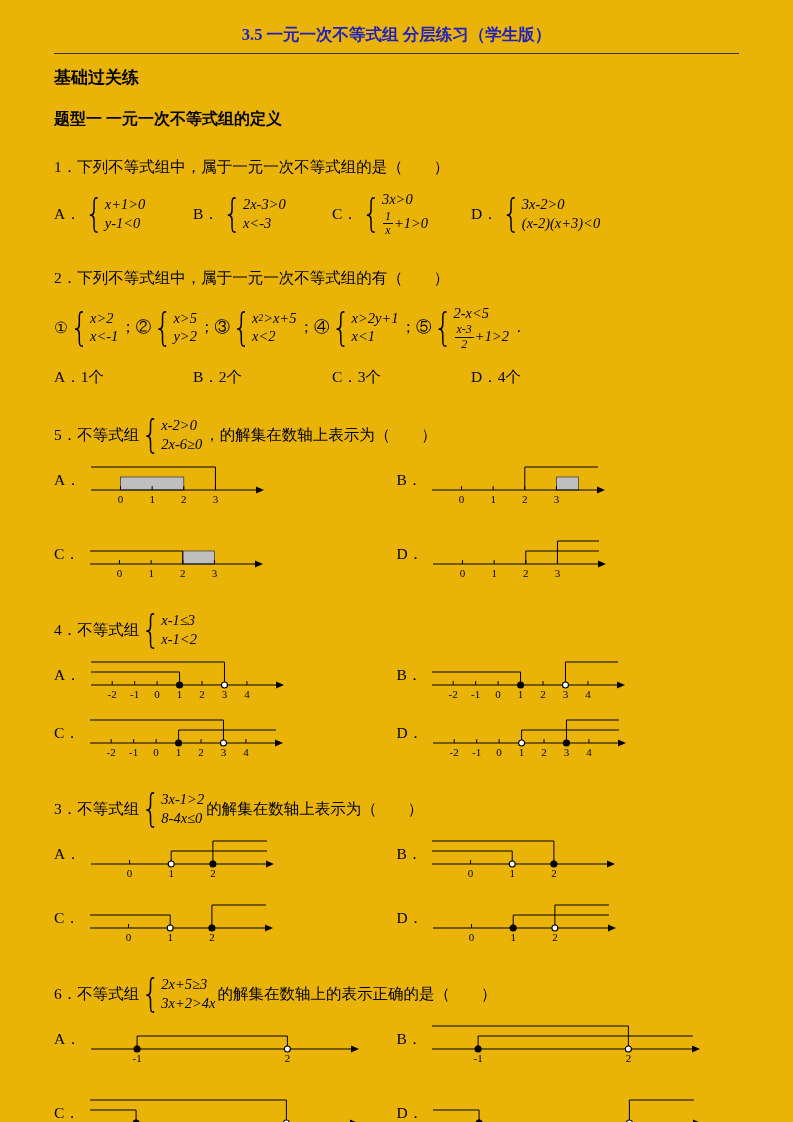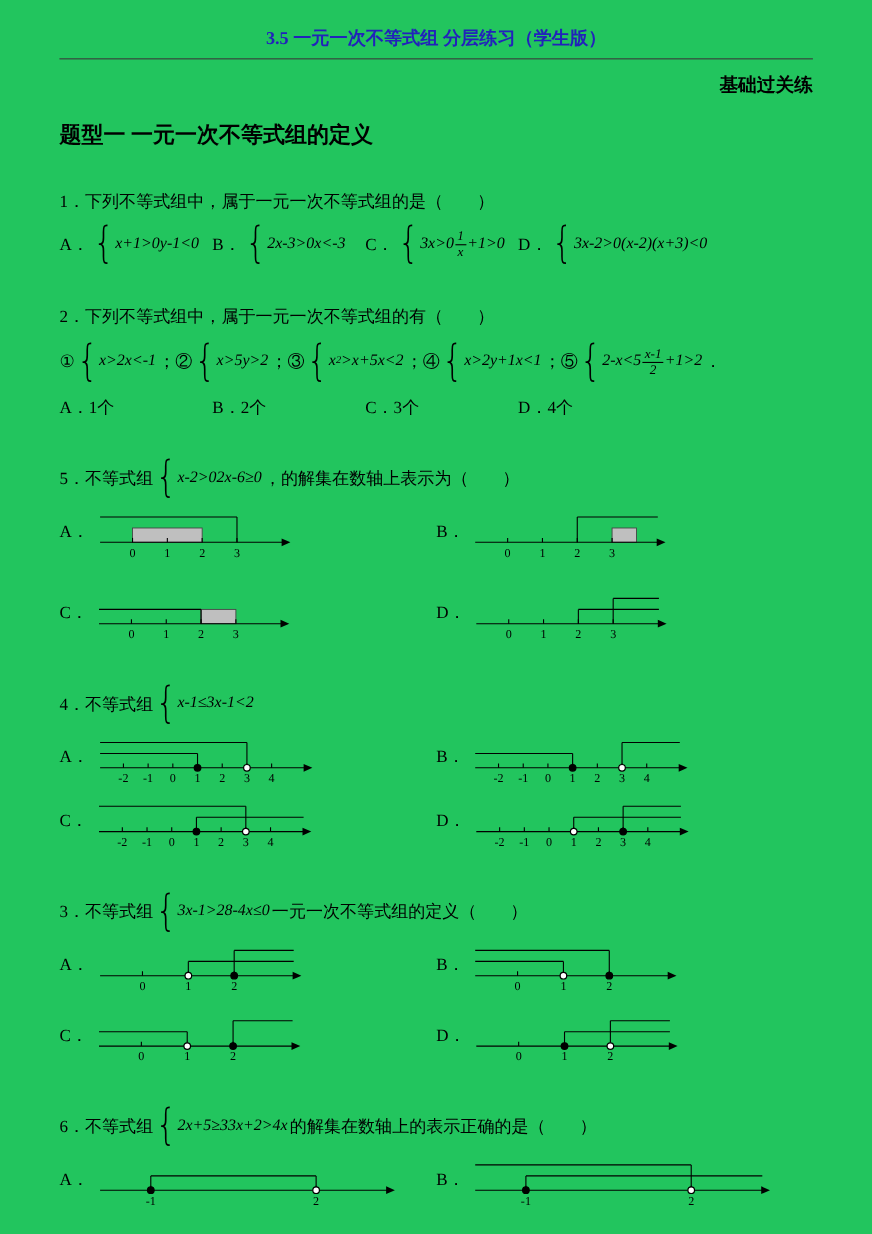--- a/index.html
+++ b/index.html
@@ -3,34 +3,34 @@
 <meta charset="utf-8">
 <title>Worksheet</title>
 <style>
   :root{
     --title-color:#2222bb;
     --shade:#bfbfbf;
   }
   *{box-sizing:border-box;}
   body{margin:0;background:#ffffff;}
   .page{
-    width:793px;height:1122px;margin:0 auto;background:#22c55e;color:#000;
+    width:793px;height:1122px;margin:0 auto;background:#eab308;color:#000;
     padding:16px 54px 24px;display:flex;flex-direction:column;
     font-family:"Liberation Serif",serif;font-size:15.5px;
   }
   .title{color:var(--title-color);font-size:16.5px;font-weight:bold;text-align:center;margin:8px 0 4px;}
   .title-rule{border:none;border-top:1.5px solid #3a3a3a;margin:3px 0 10px;}
-  .subtitle{font-size:17px;font-weight:bold;text-align:right;margin:2px 0 10px;color:#000;}
-  .topic{font-size:20px;font-weight:bold;margin:10px 0 8px;}
-
-  .stem{display:flex;align-items:center;margin:27px 0 6px;min-height:24px;flex-wrap:wrap;}
+  .subtitle{font-size:17px;font-weight:bold;text-align:left;margin:2px 0 10px;color:#000;}
+  .topic{font-size:16px;font-weight:bold;margin:10px 0 8px;}
+
+  .stem{display:flex;align-items:center;margin:17px 0 6px;min-height:24px;flex-wrap:wrap;}
   .mtxt{white-space:pre-wrap;}
   .sys{display:inline-flex;align-items:center;vertical-align:middle;margin:0 2px;}
   .brace{font-family:"DejaVu Sans",sans-serif;font-size:30px;font-weight:100;line-height:1;transform:scaleY(1.3);margin-right:1px;}
-  .sys-lines{display:inline-flex;flex-direction:row;justify-content:center;row-gap:1px;}
+  .sys-lines{display:inline-flex;flex-direction:column;justify-content:center;row-gap:1px;}
   .sys-line{font-family:"Liberation Serif",serif;font-style:italic;font-size:14.5px;line-height:1.22;white-space:nowrap;display:inline-flex;align-items:center;}
   .frac{display:inline-flex;flex-direction:column;text-align:center;font-size:12px;line-height:1.12;vertical-align:middle;margin:0 1px;font-style:italic;}
   .fden{border-top:1px solid #000;padding:0 2px;}
   .fnum{padding:0 2px;}
   .msup{font-size:0.65em;}
 
   .opt-row{display:flex;align-items:center;margin:6px 0 12px;}
   .opt{display:inline-flex;align-items:center;}
   .opt-label{font-size:15.5px;margin-right:2px;}
   .slot .opt, .slot{width:139px;flex:0 0 auto;}
@@ -178,21 +178,21 @@
       </span>
       <span class="mtxt">；⑤</span>
       <span class="sys">
         <span class="brace">{</span>
         <span class="sys-lines">
           <span class="sys-line">
             <span class="mtxt">2-x&lt;5</span>
           </span>
           <span class="sys-line">
             <span class="frac">
-              <span class="fnum">x-1</span>
+              <span class="fnum">x-3</span>
               <span class="fden">2</span>
             </span>
             <span class="mtxt">+1&gt;2</span>
           </span>
         </span>
       </span>
       <span class="mtxt">．</span>
     </div>
   <div class="opt-row">
     <span class="opt slot">A．1个</span>
@@ -424,21 +424,21 @@
         <span class="brace">{</span>
         <span class="sys-lines">
           <span class="sys-line">
             <span class="mtxt">3x-1&gt;2</span>
           </span>
           <span class="sys-line">
             <span class="mtxt">8-4x≤0</span>
           </span>
         </span>
       </span>
-      <span class="mtxt">一元一次不等式组的定义（　　）</span>
+      <span class="mtxt">的解集在数轴上表示为（　　）</span>
     </div>
   <div class="dgrid gap-md">
     <div class="dcell">
       <span class="opt-label">A．</span>
       <span class="nl"><svg width="185" height="54">
             <line x1="1" y1="37" x2="177" y2="37" stroke="#000" stroke-width="1"></line>
             <path d="M 176 33.5 L 184 37 L 176 40.5 Z" fill="#000"></path>
             <line x1="39.51807228915662" y1="33" x2="39.51807228915662" y2="37" stroke="#000" stroke-width="1"></line>
             <text x="39.51807228915662" y="50" text-anchor="middle" font-size="11" font-family="&quot;Liberation Serif&quot;, serif">0</text>
             <line x1="81.20481927710841" y1="33" x2="81.20481927710841" y2="37" stroke="#000" stroke-width="1"></line>

